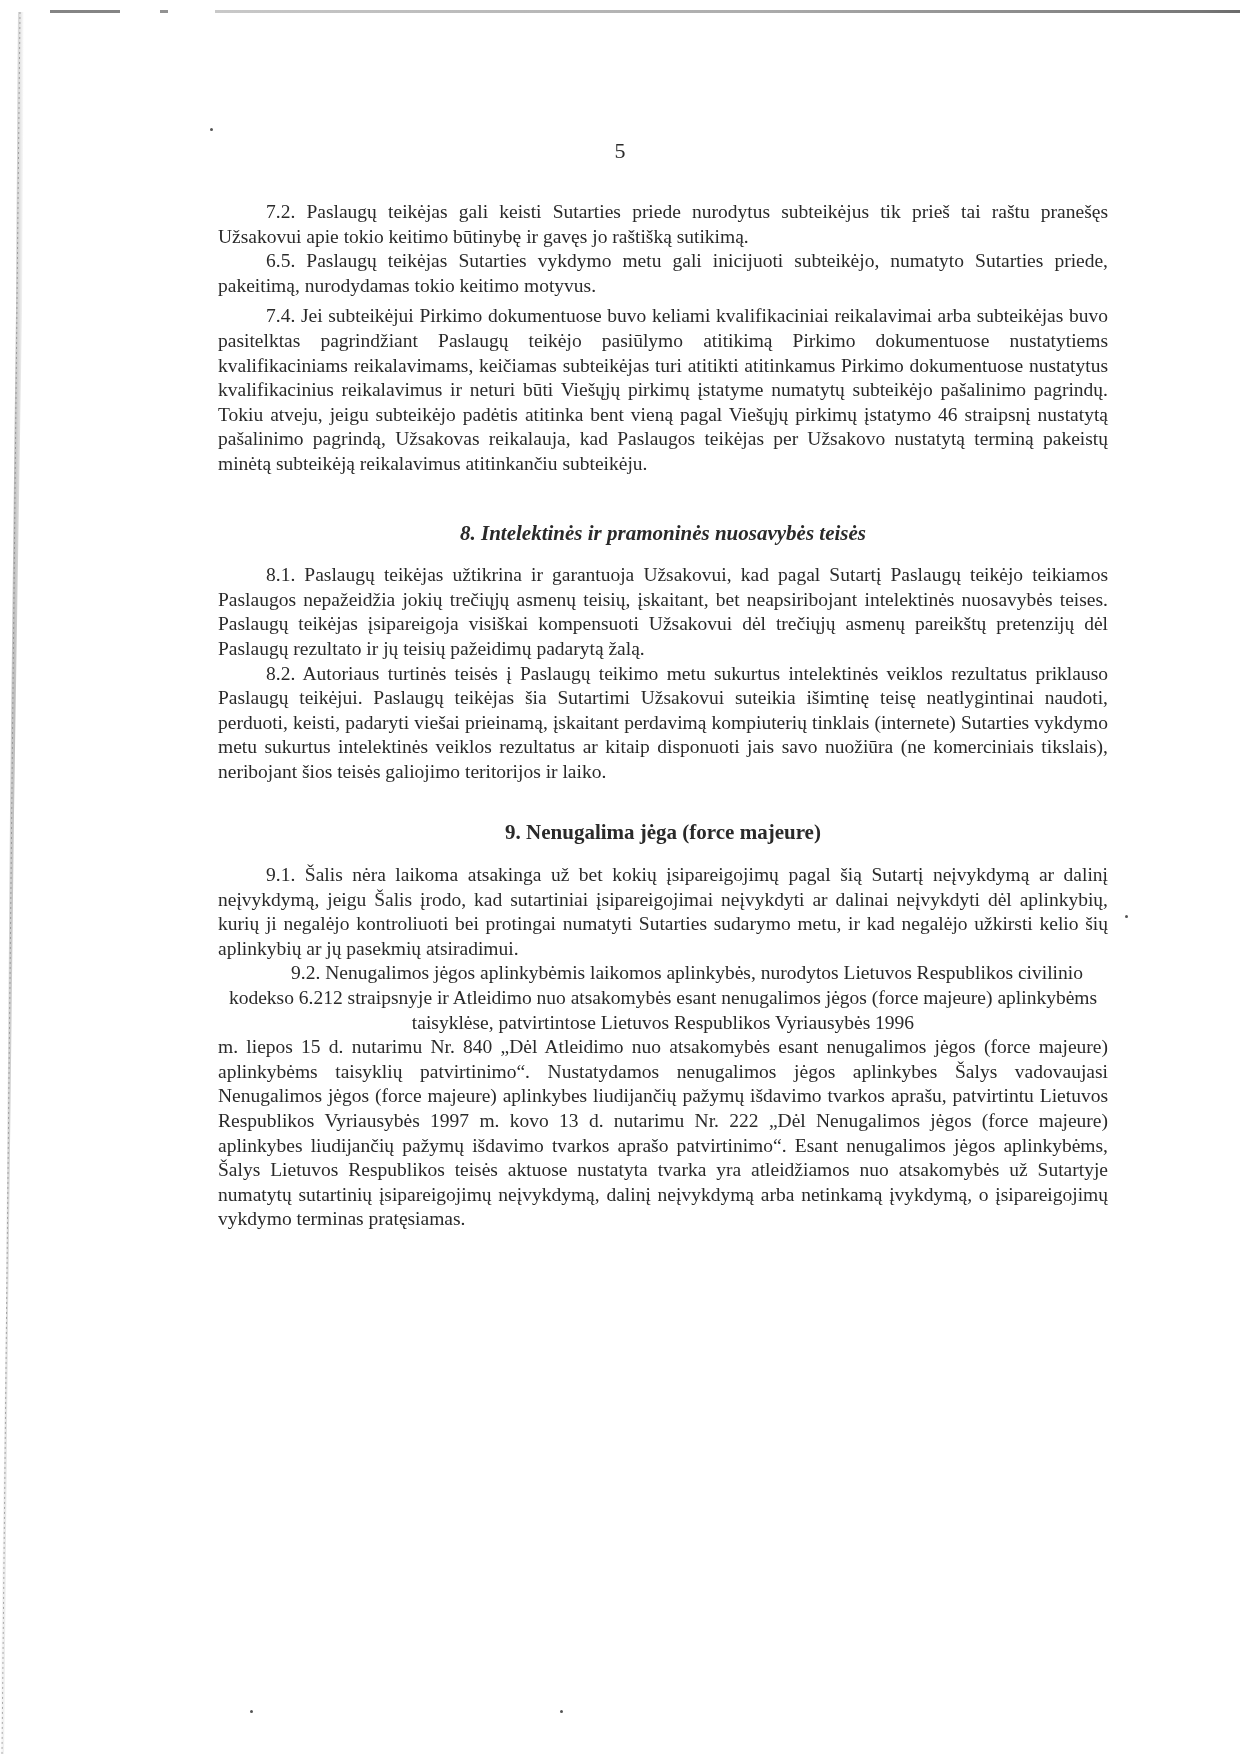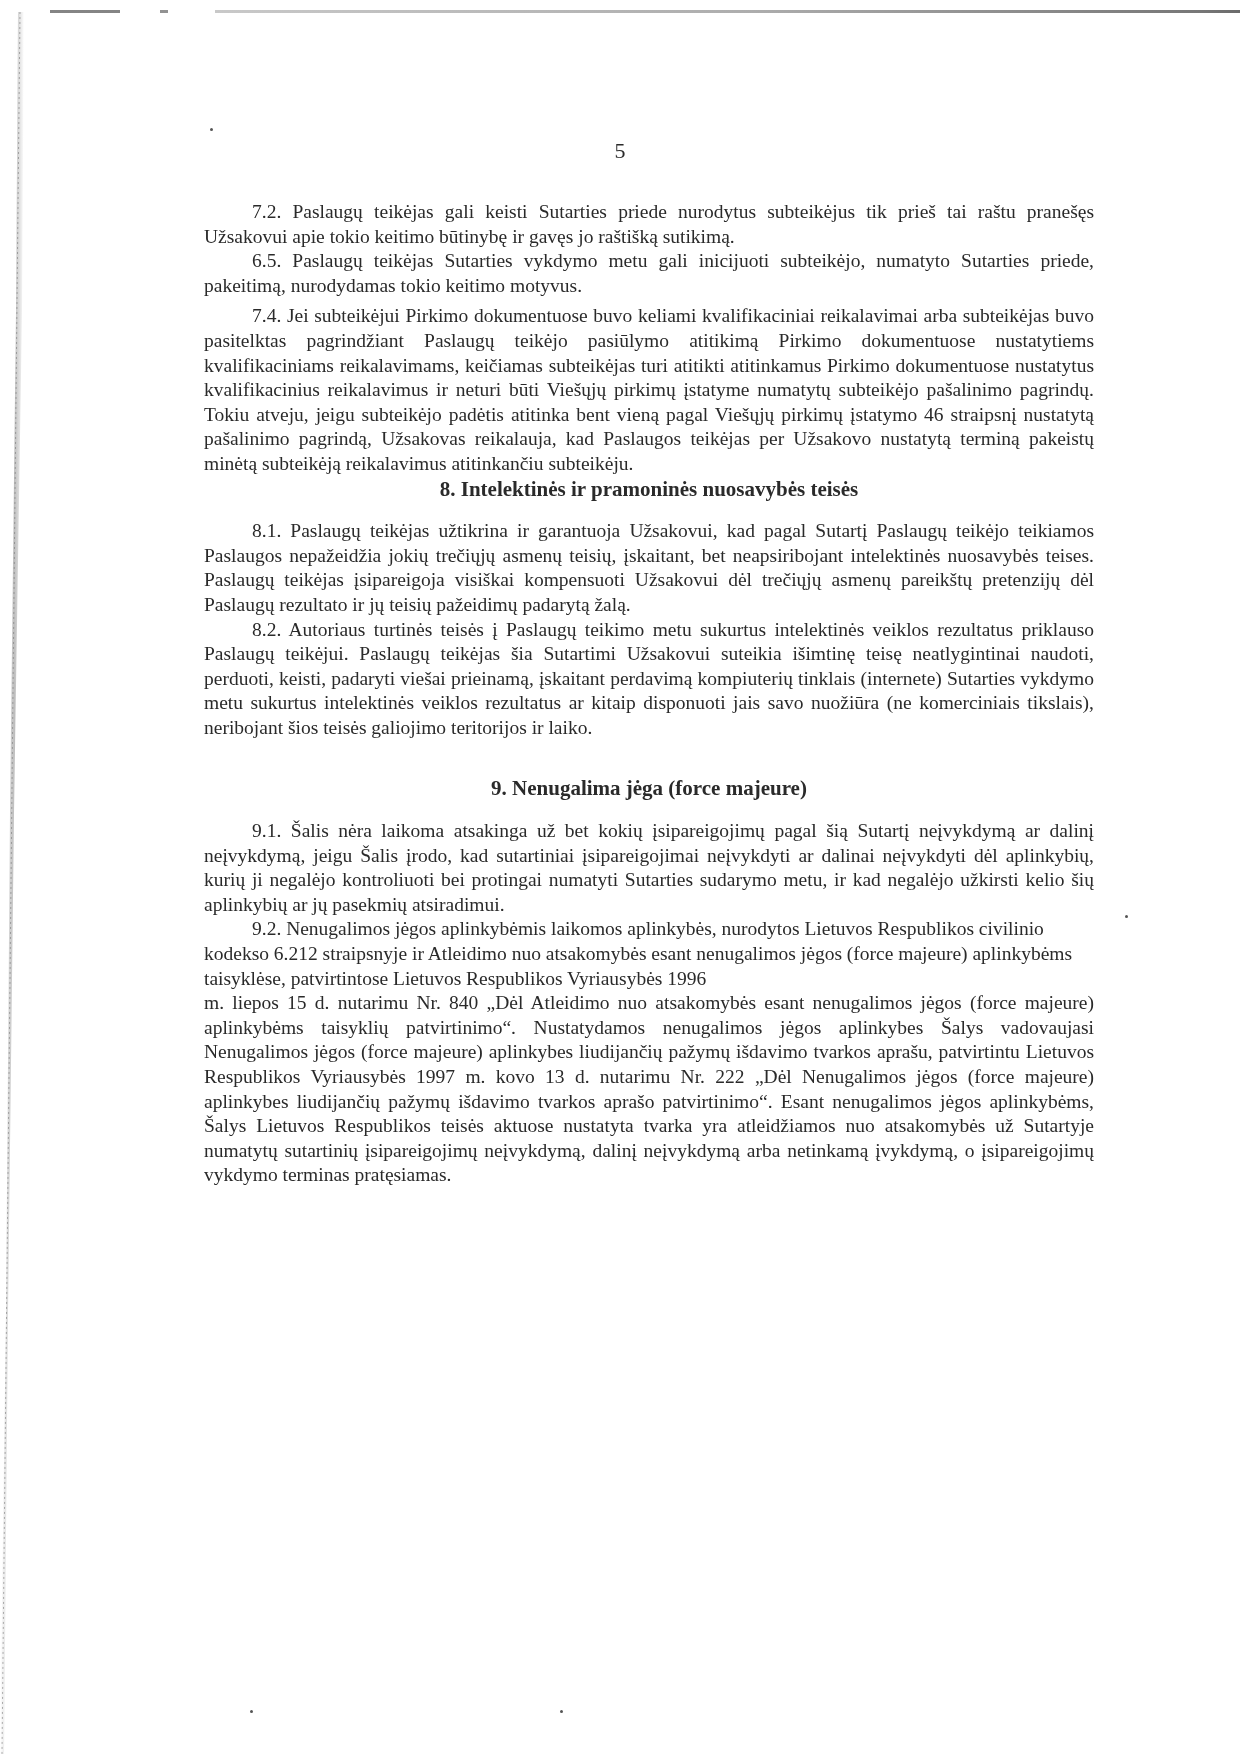--- a/index.html
+++ b/index.html
@@ -4,21 +4,21 @@
 <style>
   html, body { margin: 0; padding: 0; background: #ffffff; }
   body { width: 1240px; height: 1754px; position: relative; overflow: hidden;
          font-family: "Liberation Serif", "DejaVu Serif", serif; color: #2a2a2a; }
   .scan-top { position: absolute; top: 10px; left: 50px; right: 0; height: 3px;
     background: linear-gradient(90deg, #666 0px, #666 70px, transparent 70px, transparent 110px,
       #777 110px, #777 118px, transparent 118px, transparent 165px,
       #bbb 165px, #999 700px, #555 1150px, #333 1240px); opacity: .8; }
   .scan-left { position: absolute; top: 12px; left: 0; width: 60px; height: 1742px; }
   .page-number { position: absolute; top: 138px; left: 0; width: 1240px; text-align: center; font-size: 22px; }
-  .content { position: absolute; left: 204px; width: 890px; top: 200px; font-size: 19.5px; line-height: 24.6px; }
+  .content { position: absolute; left: 218px; width: 890px; top: 200px; font-size: 19.5px; line-height: 24.6px; }
   .para { margin: 0; text-align: justify; text-indent: 48px; }
   .section-heading { text-align: center; font-size: 21px; margin: 0; }
   .dot { position: absolute; width: 3px; height: 3px; background: #555; border-radius: 50%; }
 </style>
 </head>
 <body>
 
 <div class="scan-top"></div>
 <svg class="scan-left" viewBox="0 0 60 1742" preserveAspectRatio="none">
   <defs>
@@ -34,30 +34,30 @@
 
 <div class="page-number">5</div>
 
 <div class="content">
   <div>
     <p class="para">7.2. Paslaugų teikėjas gali keisti Sutarties priede nurodytus subteikėjus tik prieš tai raštu pranešęs Užsakovui apie tokio keitimo būtinybę ir gavęs jo raštišką sutikimą.</p>
     <p class="para">6.5. Paslaugų teikėjas Sutarties vykdymo metu gali inicijuoti subteikėjo, numatyto Sutarties priede, pakeitimą, nurodydamas tokio keitimo motyvus.</p>
     <p class="para" style="margin-top:6px">7.4. Jei subteikėjui Pirkimo dokumentuose buvo keliami kvalifikaciniai reikalavimai arba subteikėjas buvo pasitelktas pagrindžiant Paslaugų teikėjo pasiūlymo atitikimą Pirkimo dokumentuose nustatytiems kvalifikaciniams reikalavimams, keičiamas subteikėjas turi atitikti atitinkamus Pirkimo dokumentuose nustatytus kvalifikacinius reikalavimus ir neturi būti Viešųjų pirkimų įstatyme numatytų subteikėjo pašalinimo pagrindų. Tokiu atveju, jeigu subteikėjo padėtis atitinka bent vieną pagal Viešųjų pirkimų įstatymo 46 straipsnį nustatytą pašalinimo pagrindą, Užsakovas reikalauja, kad Paslaugos teikėjas per Užsakovo nustatytą terminą pakeistų minėtą subteikėją reikalavimus atitinkančiu subteikėju.</p>
   </div>
 
-  <h2 class="section-heading" style="margin-bottom:18px;">8. Intelektinės ir pramoninės nuosavybės teisės</h2>
+  <h2 class="section-heading" style="margin-top:44px; margin-bottom:18px;font-style:italic;">8. Intelektinės ir pramoninės nuosavybės teisės</h2>
   <div>
     <p class="para">8.1. Paslaugų teikėjas užtikrina ir garantuoja Užsakovui, kad pagal Sutartį Paslaugų teikėjo teikiamos Paslaugos nepažeidžia jokių trečiųjų asmenų teisių, įskaitant, bet neapsiribojant intelektinės nuosavybės teises. Paslaugų teikėjas įsipareigoja visiškai kompensuoti Užsakovui dėl trečiųjų asmenų pareikštų pretenzijų dėl Paslaugų rezultato ir jų teisių pažeidimų padarytą žalą.</p>
     <p class="para">8.2. Autoriaus turtinės teisės į Paslaugų teikimo metu sukurtus intelektinės veiklos rezultatus priklauso Paslaugų teikėjui. Paslaugų teikėjas šia Sutartimi Užsakovui suteikia išimtinę teisę neatlygintinai naudoti, perduoti, keisti, padaryti viešai prieinamą, įskaitant perdavimą kompiuterių tinklais (internete) Sutarties vykdymo metu sukurtus intelektinės veiklos rezultatus ar kitaip disponuoti jais savo nuožiūra (ne komerciniais tikslais), neribojant šios teisės galiojimo teritorijos ir laiko.</p>
   </div>
 
   <h2 class="section-heading" style="margin-top:36px; margin-bottom:18px;">9. Nenugalima jėga (force majeure)</h2>
   <div>
     <p class="para">9.1. Šalis nėra laikoma atsakinga už bet kokių įsipareigojimų pagal šią Sutartį neįvykdymą ar dalinį neįvykdymą, jeigu Šalis įrodo, kad sutartiniai įsipareigojimai neįvykdyti ar dalinai neįvykdyti dėl aplinkybių, kurių ji negalėjo kontroliuoti bei protingai numatyti Sutarties sudarymo metu, ir kad negalėjo užkirsti kelio šių aplinkybių ar jų pasekmių atsiradimui.</p>
-    <p class="para" style="text-align:left">9.2. Nenugalimos jėgos aplinkybėmis laikomos aplinkybės, nurodytos Lietuvos Respublikos civilinio kodekso 6.212 straipsnyje ir Atleidimo nuo atsakomybės esant nenugalimos jėgos (force majeure) aplinkybėms taisyklėse, patvirtintose Lietuvos Respublikos Vyriausybės 1996</p>
+    <p class="para" style="text-align:center">9.2. Nenugalimos jėgos aplinkybėmis laikomos aplinkybės, nurodytos Lietuvos Respublikos civilinio kodekso 6.212 straipsnyje ir Atleidimo nuo atsakomybės esant nenugalimos jėgos (force majeure) aplinkybėms taisyklėse, patvirtintose Lietuvos Respublikos Vyriausybės 1996</p>
     <p class="para" style="text-indent:0">m. liepos 15 d. nutarimu Nr. 840 „Dėl Atleidimo nuo atsakomybės esant nenugalimos jėgos (force majeure) aplinkybėms taisyklių patvirtinimo“. Nustatydamos nenugalimos jėgos aplinkybes Šalys vadovaujasi Nenugalimos jėgos (force majeure) aplinkybes liudijančių pažymų išdavimo tvarkos aprašu, patvirtintu Lietuvos Respublikos Vyriausybės 1997 m. kovo 13 d. nutarimu Nr. 222 „Dėl Nenugalimos jėgos (force majeure) aplinkybes liudijančių pažymų išdavimo tvarkos aprašo patvirtinimo“. Esant nenugalimos jėgos aplinkybėms, Šalys Lietuvos Respublikos teisės aktuose nustatyta tvarka yra atleidžiamos nuo atsakomybės už Sutartyje numatytų sutartinių įsipareigojimų neįvykdymą, dalinį neįvykdymą arba netinkamą įvykdymą, o įsipareigojimų vykdymo terminas pratęsiamas.</p>
   </div>
 </div>
 
 <div class="dot" style="left:210px; top:128px;"></div>
 <div class="dot" style="left:560px; top:1710px;"></div>
 <div class="dot" style="left:250px; top:1710px;"></div>
 <div class="dot" style="left:1125px; top:915px;"></div>
 
 </body></html>

